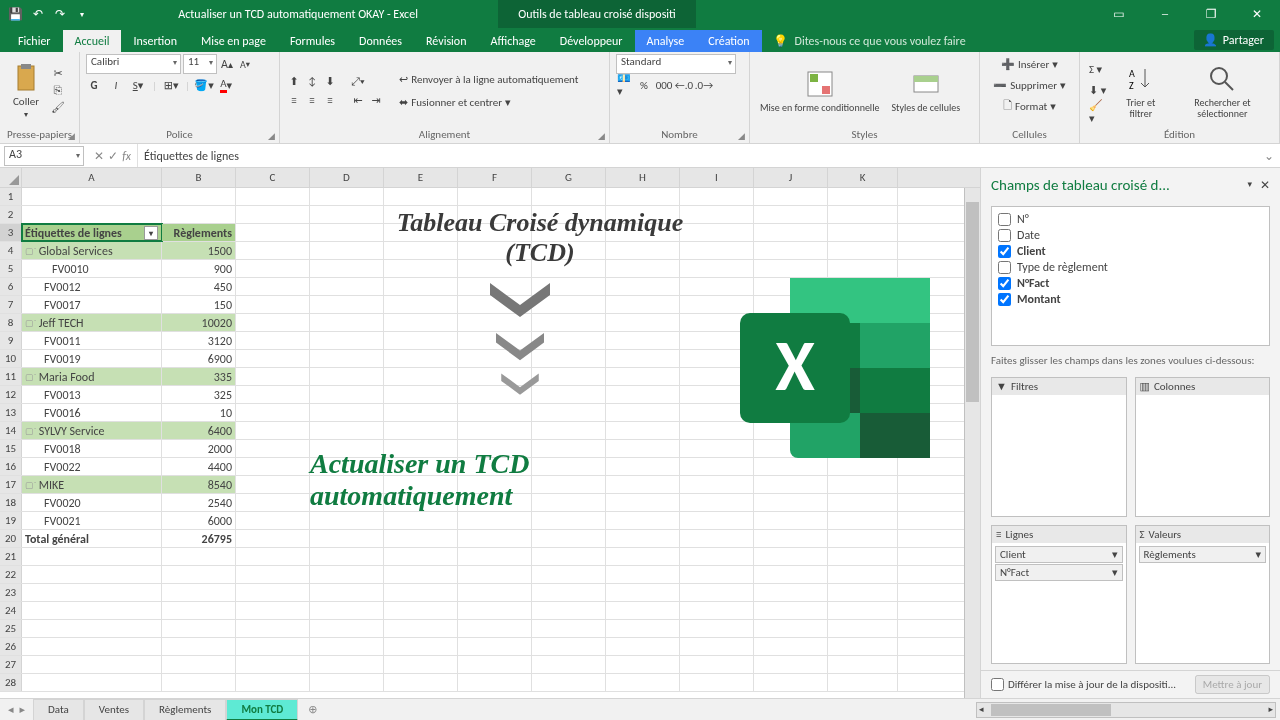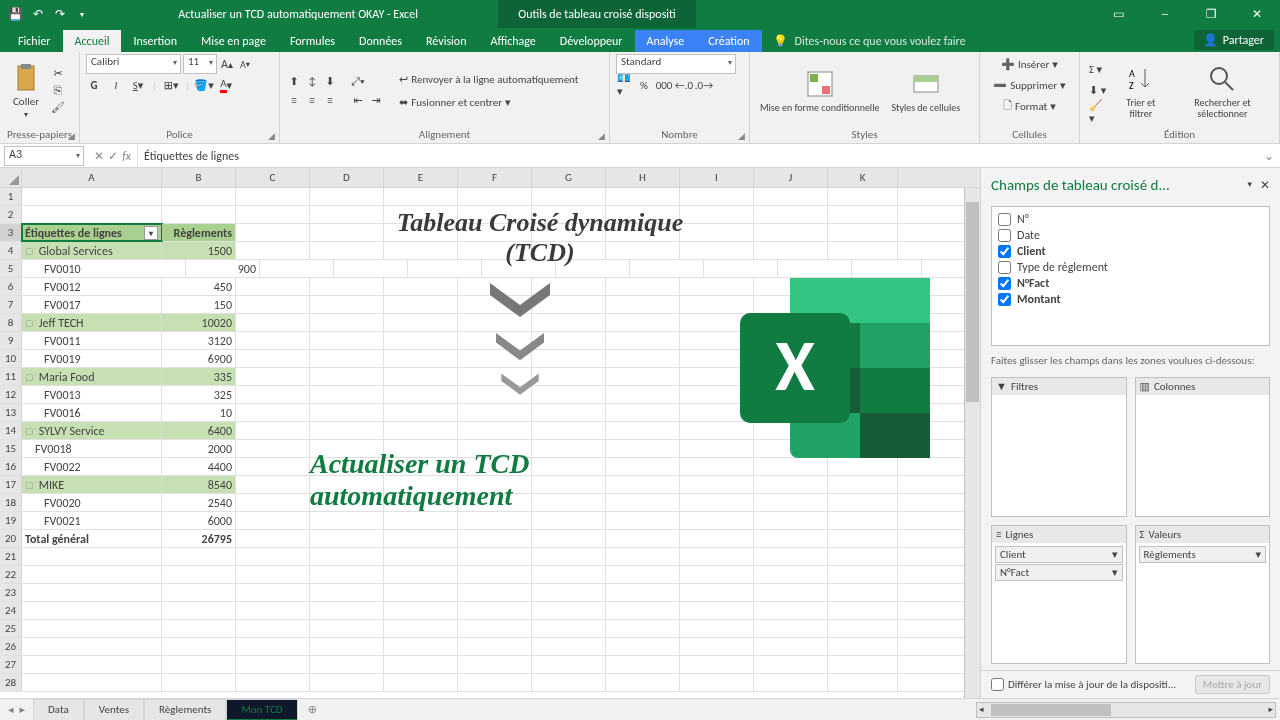--- a/index.html
+++ b/index.html
@@ -92,21 +92,21 @@
 .taskpane .area-hdr { background:#e8e8e8; padding:2px 4px; font-size:11px; display:flex; align-items:center; gap:4px;}
 .taskpane .area-body { flex:1; padding:2px;}
 .taskpane .area-item { background:#f0f0f0; border:1px solid #c0c0c0; padding:1px 4px; margin:1px; font-size:11px; display:flex; justify-content:space-between;}
 .taskpane .tp-footer { padding:4px 10px; display:flex; justify-content:space-between; align-items:center; font-size:11px; border-top:1px solid #d4d4d4;}
 .taskpane .tp-footer button { font-size:11px; padding:1px 6px;}
 
 
 .sheet-tabs { height: 22px; border-top: 1px solid #d4d4d4; background: #f1f1f1; display: flex; align-items: center; font-size: 11px; }
 .sheet-tabs .nav { padding: 0 8px; color: #888; display:flex; gap:6px;}
 .sheet-tabs .st { padding: 3px 14px; border: 1px solid #d4d4d4; border-bottom: none; background: #e6e6e6; color:#444;}
-.sheet-tabs .st.active { background: #0f172a; color: #107c41; font-weight:normal; border-bottom:2px solid #107c41;}
+.sheet-tabs .st.active { background: #5eead4; color: #107c41; font-weight:bold; border-bottom:2px solid #107c41;}
 .sheet-tabs .add { padding:0 10px; color:#888;}
 .sheet-tabs .hscroll { flex:0 0 300px; margin-left:auto; margin-right:4px; height:16px; background:#e6e6e6; border:1px solid #c0c0c0; position:relative;}
 .sheet-tabs .hscroll::before{content:"◂"; position:absolute; left:2px; font-size:9px;}
 .sheet-tabs .hscroll::after{content:"▸"; position:absolute; right:2px; font-size:9px;}
 .sheet-tabs .hscroll .thumb{position:absolute; left:14px; top:1px; width:120px; height:12px; background:#c0c0c0;}
 
 
 .vscroll { width:16px; background:#e6e6e6; border-left:1px solid #c0c0c0; position:relative;}
 .vscroll .vthumb{position:absolute; top:14px; left:1px; right:1px; height:200px; background:#c0c0c0;}
 
@@ -391,21 +391,21 @@
             <div class="cell" style="width: 74px;"></div>
             <div class="cell" style="width: 74px;"></div>
             <div class="cell" style="width: 74px;"></div>
             <div class="cell" style="width: 74px;"></div>
             <div class="cell" style="width: 74px;"></div>
             <div class="cell" style="width: 74px;"></div>
             <div class="cell" style="width: 70px;"></div>
           </div>
           <div class="row-line">
             <div class="row-h">5</div>
-            <div class="cell" style="width: 164px; padding-left: 22px;">FV0010</div>
+            <div class="cell" style="width: 140px; padding-left: 30px;">FV0010</div>
             <div class="cell r" style="width: 74px;">900</div>
             <div class="cell" style="width: 74px;"></div>
             <div class="cell" style="width: 74px;"></div>
             <div class="cell" style="width: 74px;"></div>
             <div class="cell" style="width: 74px;"></div>
             <div class="cell" style="width: 74px;"></div>
             <div class="cell" style="width: 74px;"></div>
             <div class="cell" style="width: 74px;"></div>
             <div class="cell" style="width: 74px;"></div>
             <div class="cell" style="width: 70px;"></div>
@@ -531,21 +531,21 @@
             <div class="cell" style="width: 74px;"></div>
             <div class="cell" style="width: 74px;"></div>
             <div class="cell" style="width: 74px;"></div>
             <div class="cell" style="width: 74px;"></div>
             <div class="cell" style="width: 74px;"></div>
             <div class="cell" style="width: 74px;"></div>
             <div class="cell" style="width: 70px;"></div>
           </div>
           <div class="row-line">
             <div class="row-h">15</div>
-            <div class="cell" style="width: 140px; padding-left: 13px;">FV0018</div>
+            <div class="cell" style="width: 140px; padding-left: 22px;">FV0018</div>
             <div class="cell r" style="width: 74px;">2000</div>
             <div class="cell" style="width: 74px;"></div>
             <div class="cell" style="width: 74px;"></div>
             <div class="cell" style="width: 74px;"></div>
             <div class="cell" style="width: 74px;"></div>
             <div class="cell" style="width: 74px;"></div>
             <div class="cell" style="width: 74px;"></div>
             <div class="cell" style="width: 74px;"></div>
             <div class="cell" style="width: 74px;"></div>
             <div class="cell" style="width: 70px;"></div>

